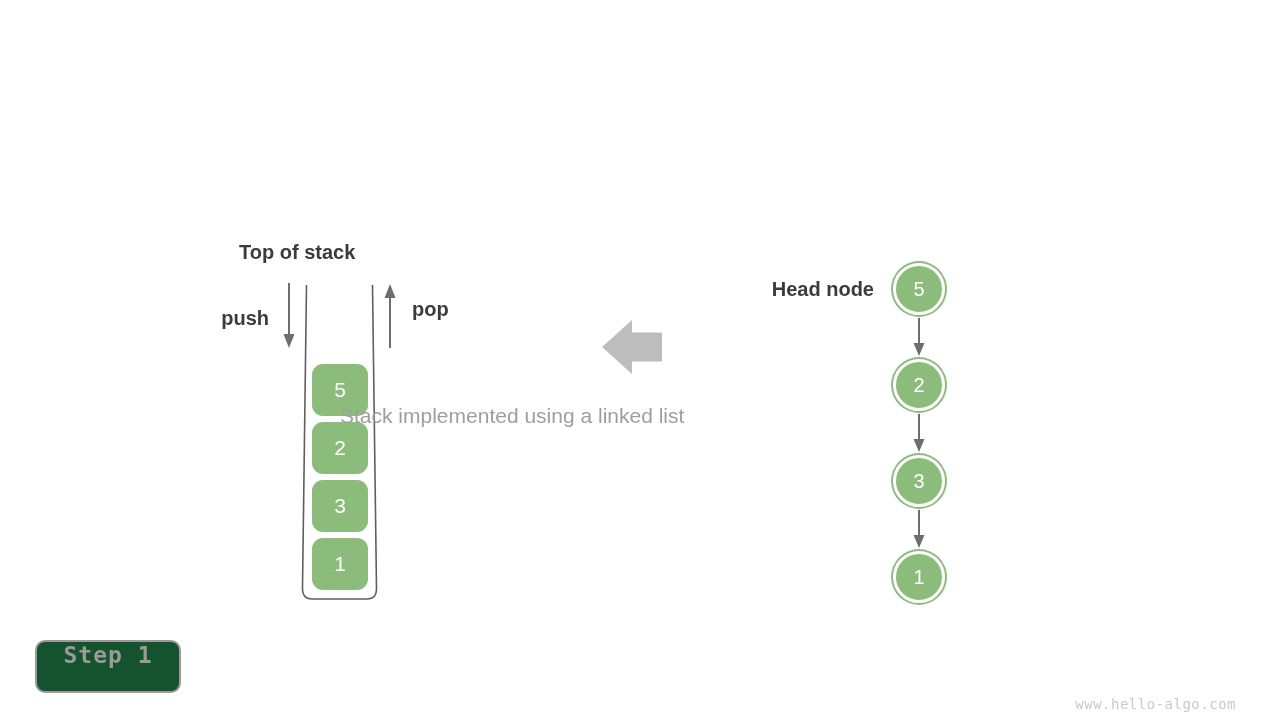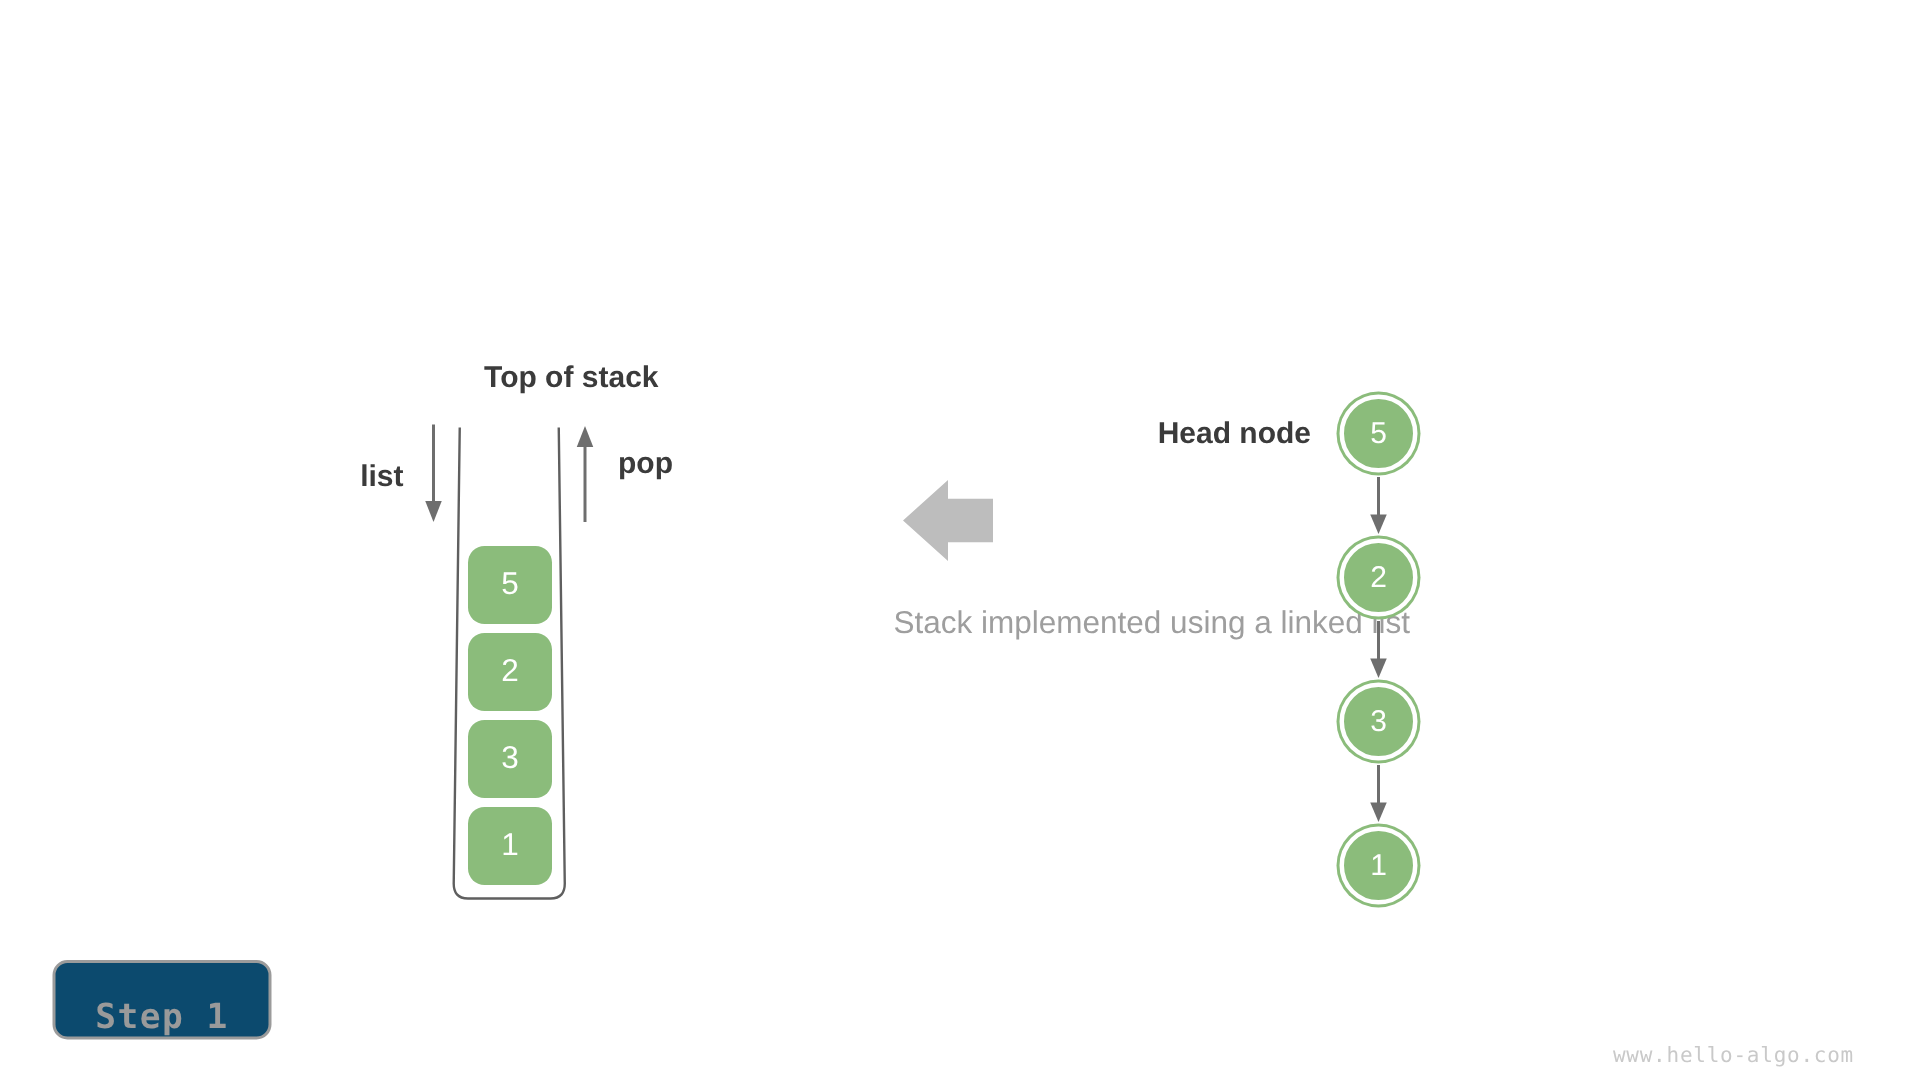--- a/index.html
+++ b/index.html
@@ -23,21 +23,21 @@
     font-family: "Liberation Sans", sans-serif;
   }
   .abs { position: absolute; }
   .bold-label {
     font-size: 20px;
     font-weight: 700;
     color: var(--dark-text);
     line-height: 22px;
     white-space: nowrap;
   }
-  .center { text-align: right; }
+  .center { text-align: left; }
   .right { text-align: right; }
 
   
   .stack-block {
     position: absolute;
     left: 312px;
     width: 56px;
     height: 52px;
     background: var(--green);
     border-radius: 11px;
@@ -73,25 +73,25 @@
     color: var(--caption-gray);
     white-space: nowrap;
   }
 
   .step-badge {
     position: absolute;
     left: 35px;
     top: 640px;
     width: 146px;
     height: 53px;
-    background: #0c4a6e;
+    background: #14532d;
     border: 2px solid #9b9b9b;
     border-radius: 10px;
     display: flex;
-    align-items: flex-end;
+    align-items: flex-start;
     justify-content: center;
     font-family: "DejaVu Sans Mono", "Liberation Mono", monospace;
     font-size: 23px;
     font-weight: 700;
     color: var(--step-gray);
     letter-spacing: 1px;
   }
 
   .watermark {
     position: absolute;
@@ -108,21 +108,21 @@
   svg .outline-path { stroke: var(--outline-gray); stroke-width: 1.6; fill: none; }
   svg .block-arrow { fill: var(--block-arrow-gray); stroke: none; }
 </style>
 </head>
 <body>
 
 <div id="canvas">
 
   <div class="abs bold-label center" style="left:239px; top:241px; width:200px;">Top of stack</div>
 
-  <div class="abs bold-label right" style="left:169px; top:307px; width:100px;">list</div>
+  <div class="abs bold-label right" style="left:169px; top:307px; width:100px;">push</div>
 
   <svg class="abs" style="left:281px; top:282px;" width="16" height="68" viewBox="0 0 16 68">
     <line class="thin-line" x1="8" y1="1" x2="8" y2="53"></line>
     <polygon class="arrow-head" points="2.5,52 13.5,52 8,66"></polygon>
   </svg>
 
   <div class="abs bold-label" style="left:412px; top:298px;">pop</div>
 
   <svg class="abs" style="left:382px; top:282px;" width="16" height="68" viewBox="0 0 16 68">
     <line class="thin-line" x1="8" y1="15" x2="8" y2="66"></line>

